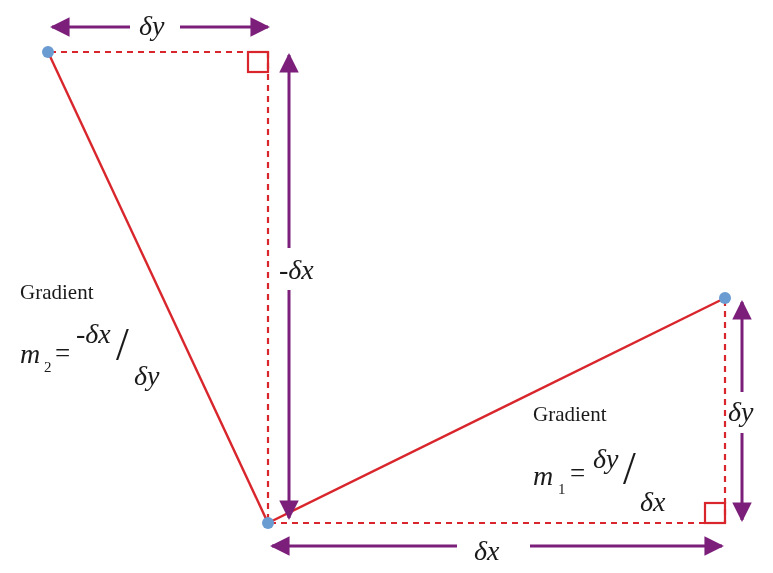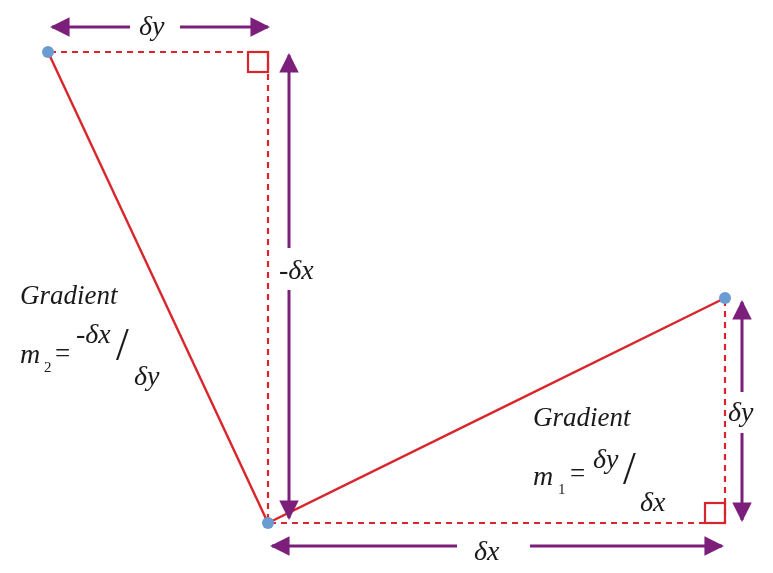--- a/index.html
+++ b/index.html
@@ -1,19 +1,19 @@
 <!DOCTYPE html>
 <html><head>
   <meta charset="utf-8">
   <style>
     html, body { margin: 0; padding: 0; background: #ffffff; }
     #stage { position: relative; width: 773px; height: 573px; overflow: hidden; background: #ffffff; }
     svg { position: absolute; left: 0; top: 0; }
     .lbl { position: absolute; font-family: "DejaVu Serif", "Liberation Serif", serif; color: #1a1a1a; white-space: nowrap; line-height: 1; }
-    .word { font-family: "Liberation Serif", "DejaVu Serif", serif; font-size: 27px; font-style: italic; }
+    .word { font-family: "Liberation Serif", "DejaVu Serif", serif; font-size: 21px; }
     .sym { font-family: "Liberation Serif", "DejaVu Serif", serif; font-style: italic; font-size: 28px; }
     .sub { font-family: "Liberation Serif", serif; font-size: 15px; font-style: normal; }
     .eq { font-family: "Liberation Serif", serif; font-size: 27px; }
     .slash { font-family: "Liberation Serif", serif; font-size: 46px; }
   </style>
 </head>
 <body>
 
 <div id="stage">
   <svg width="773" height="573" viewBox="0 0 773 573">

